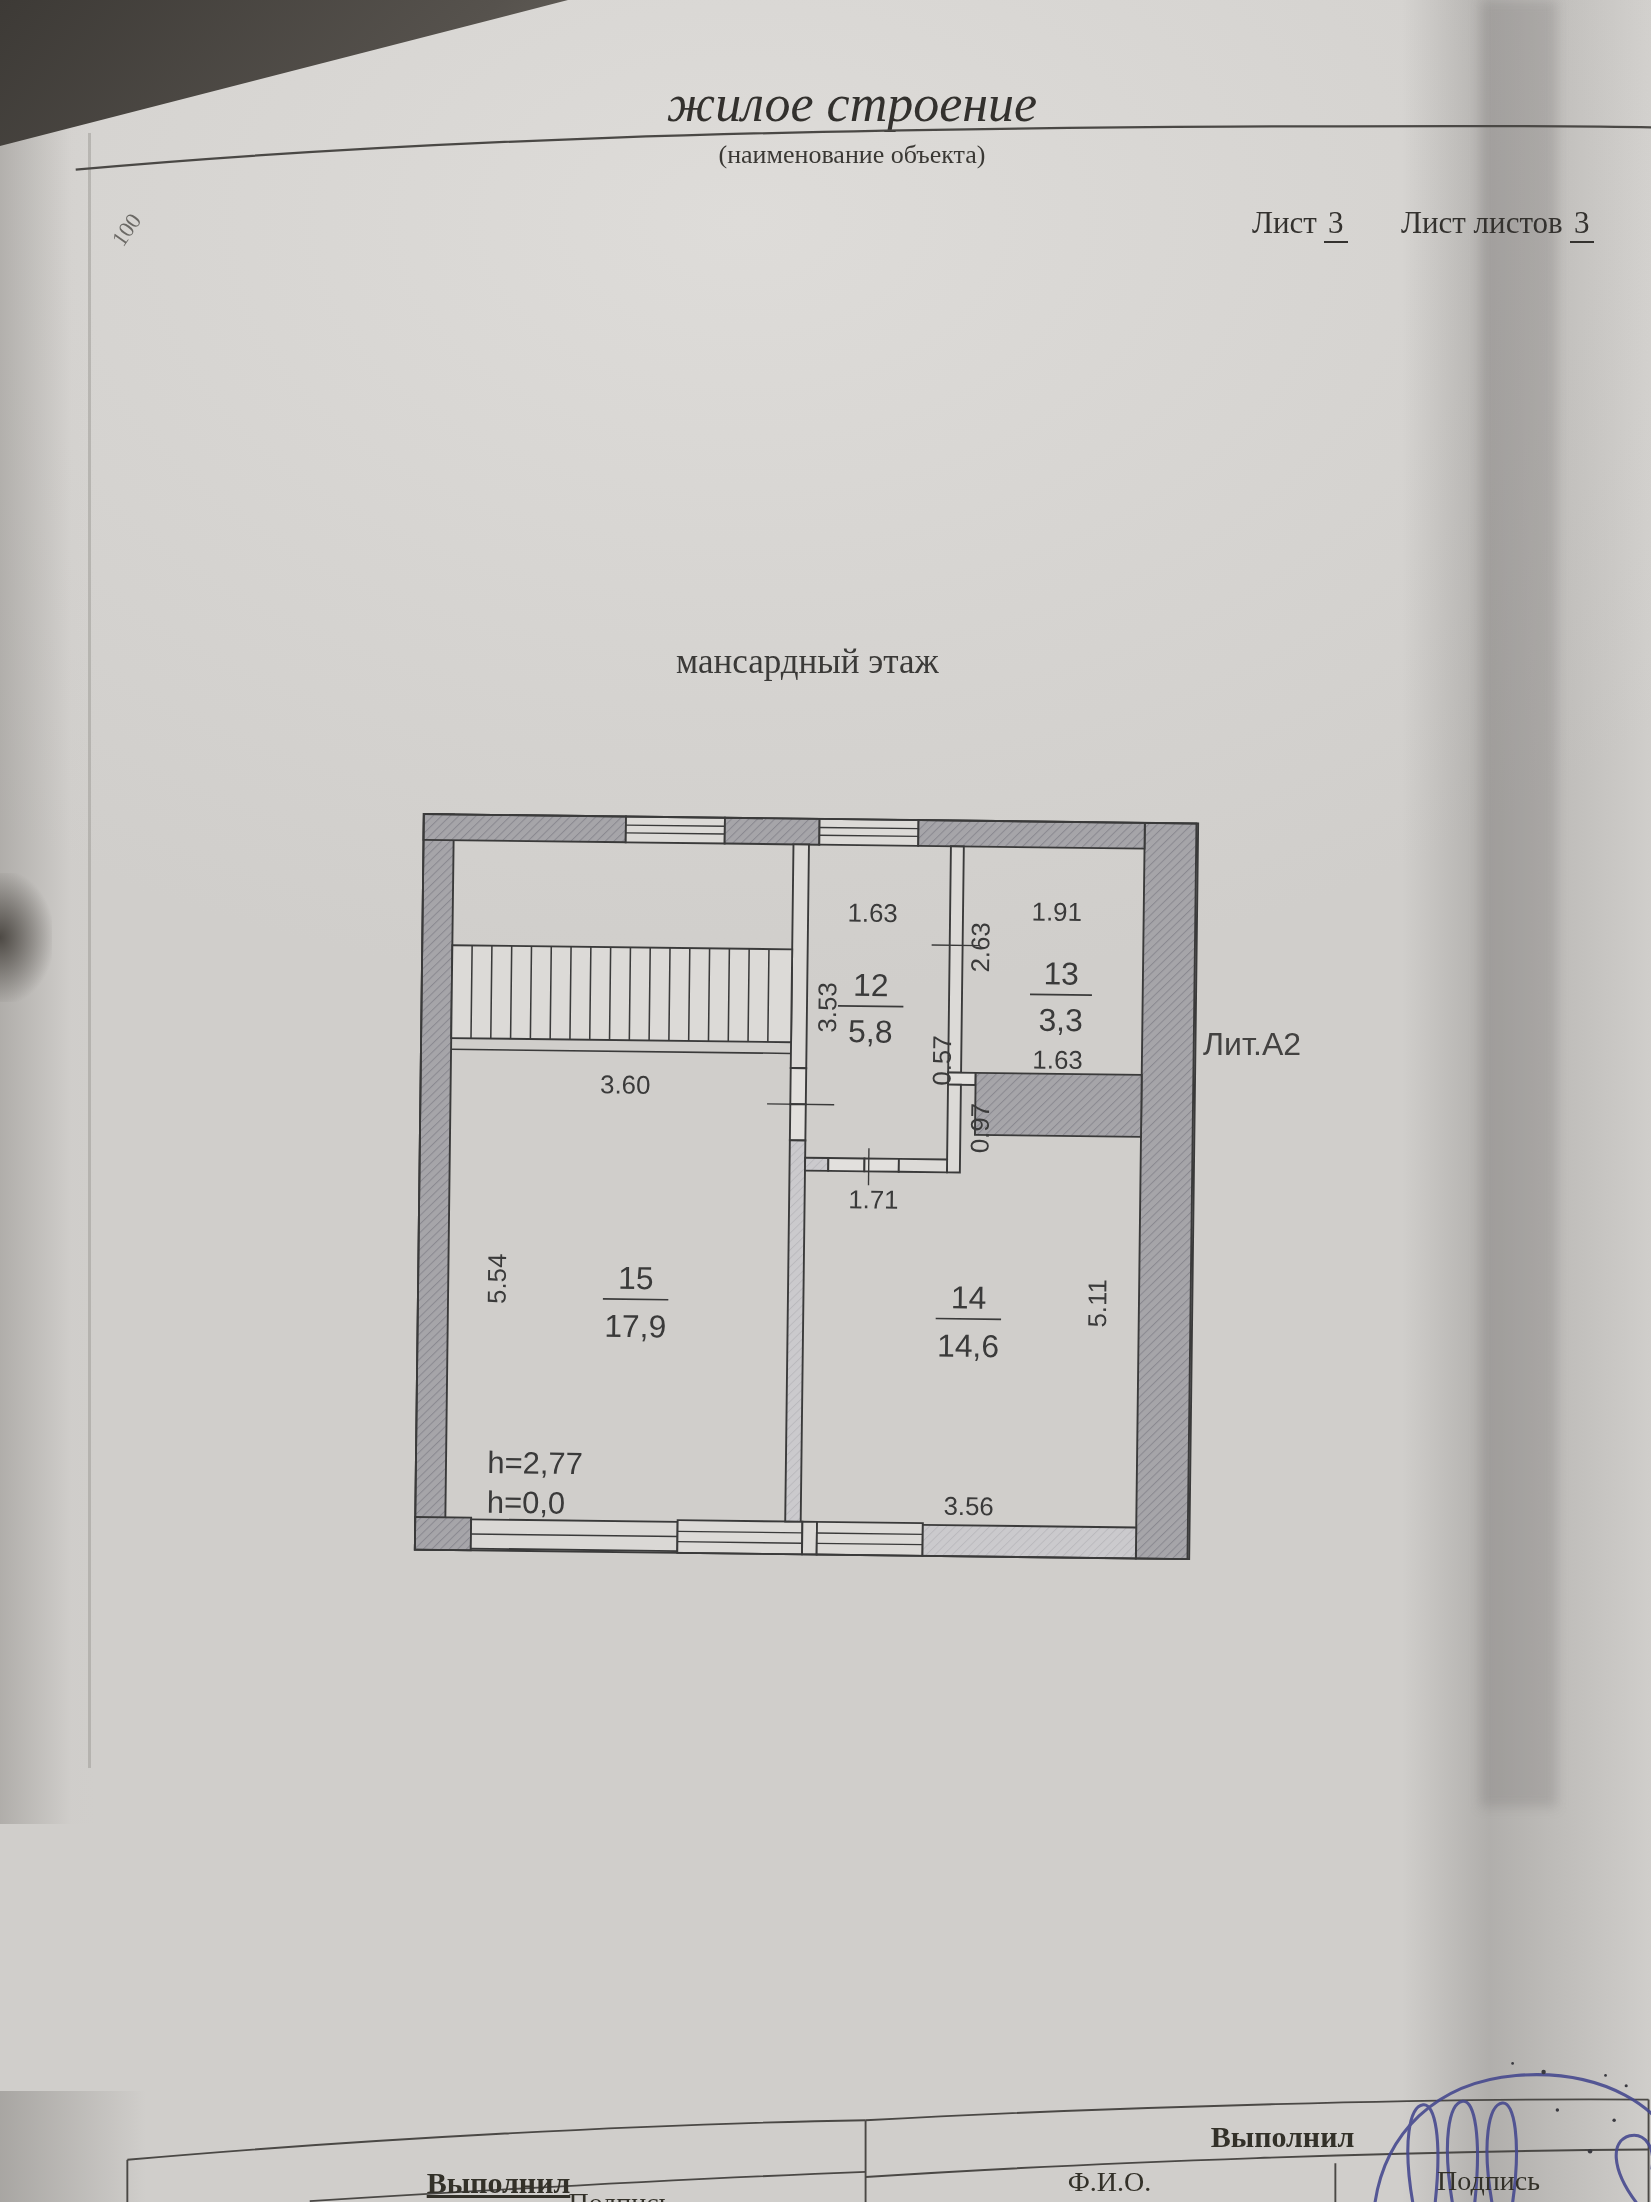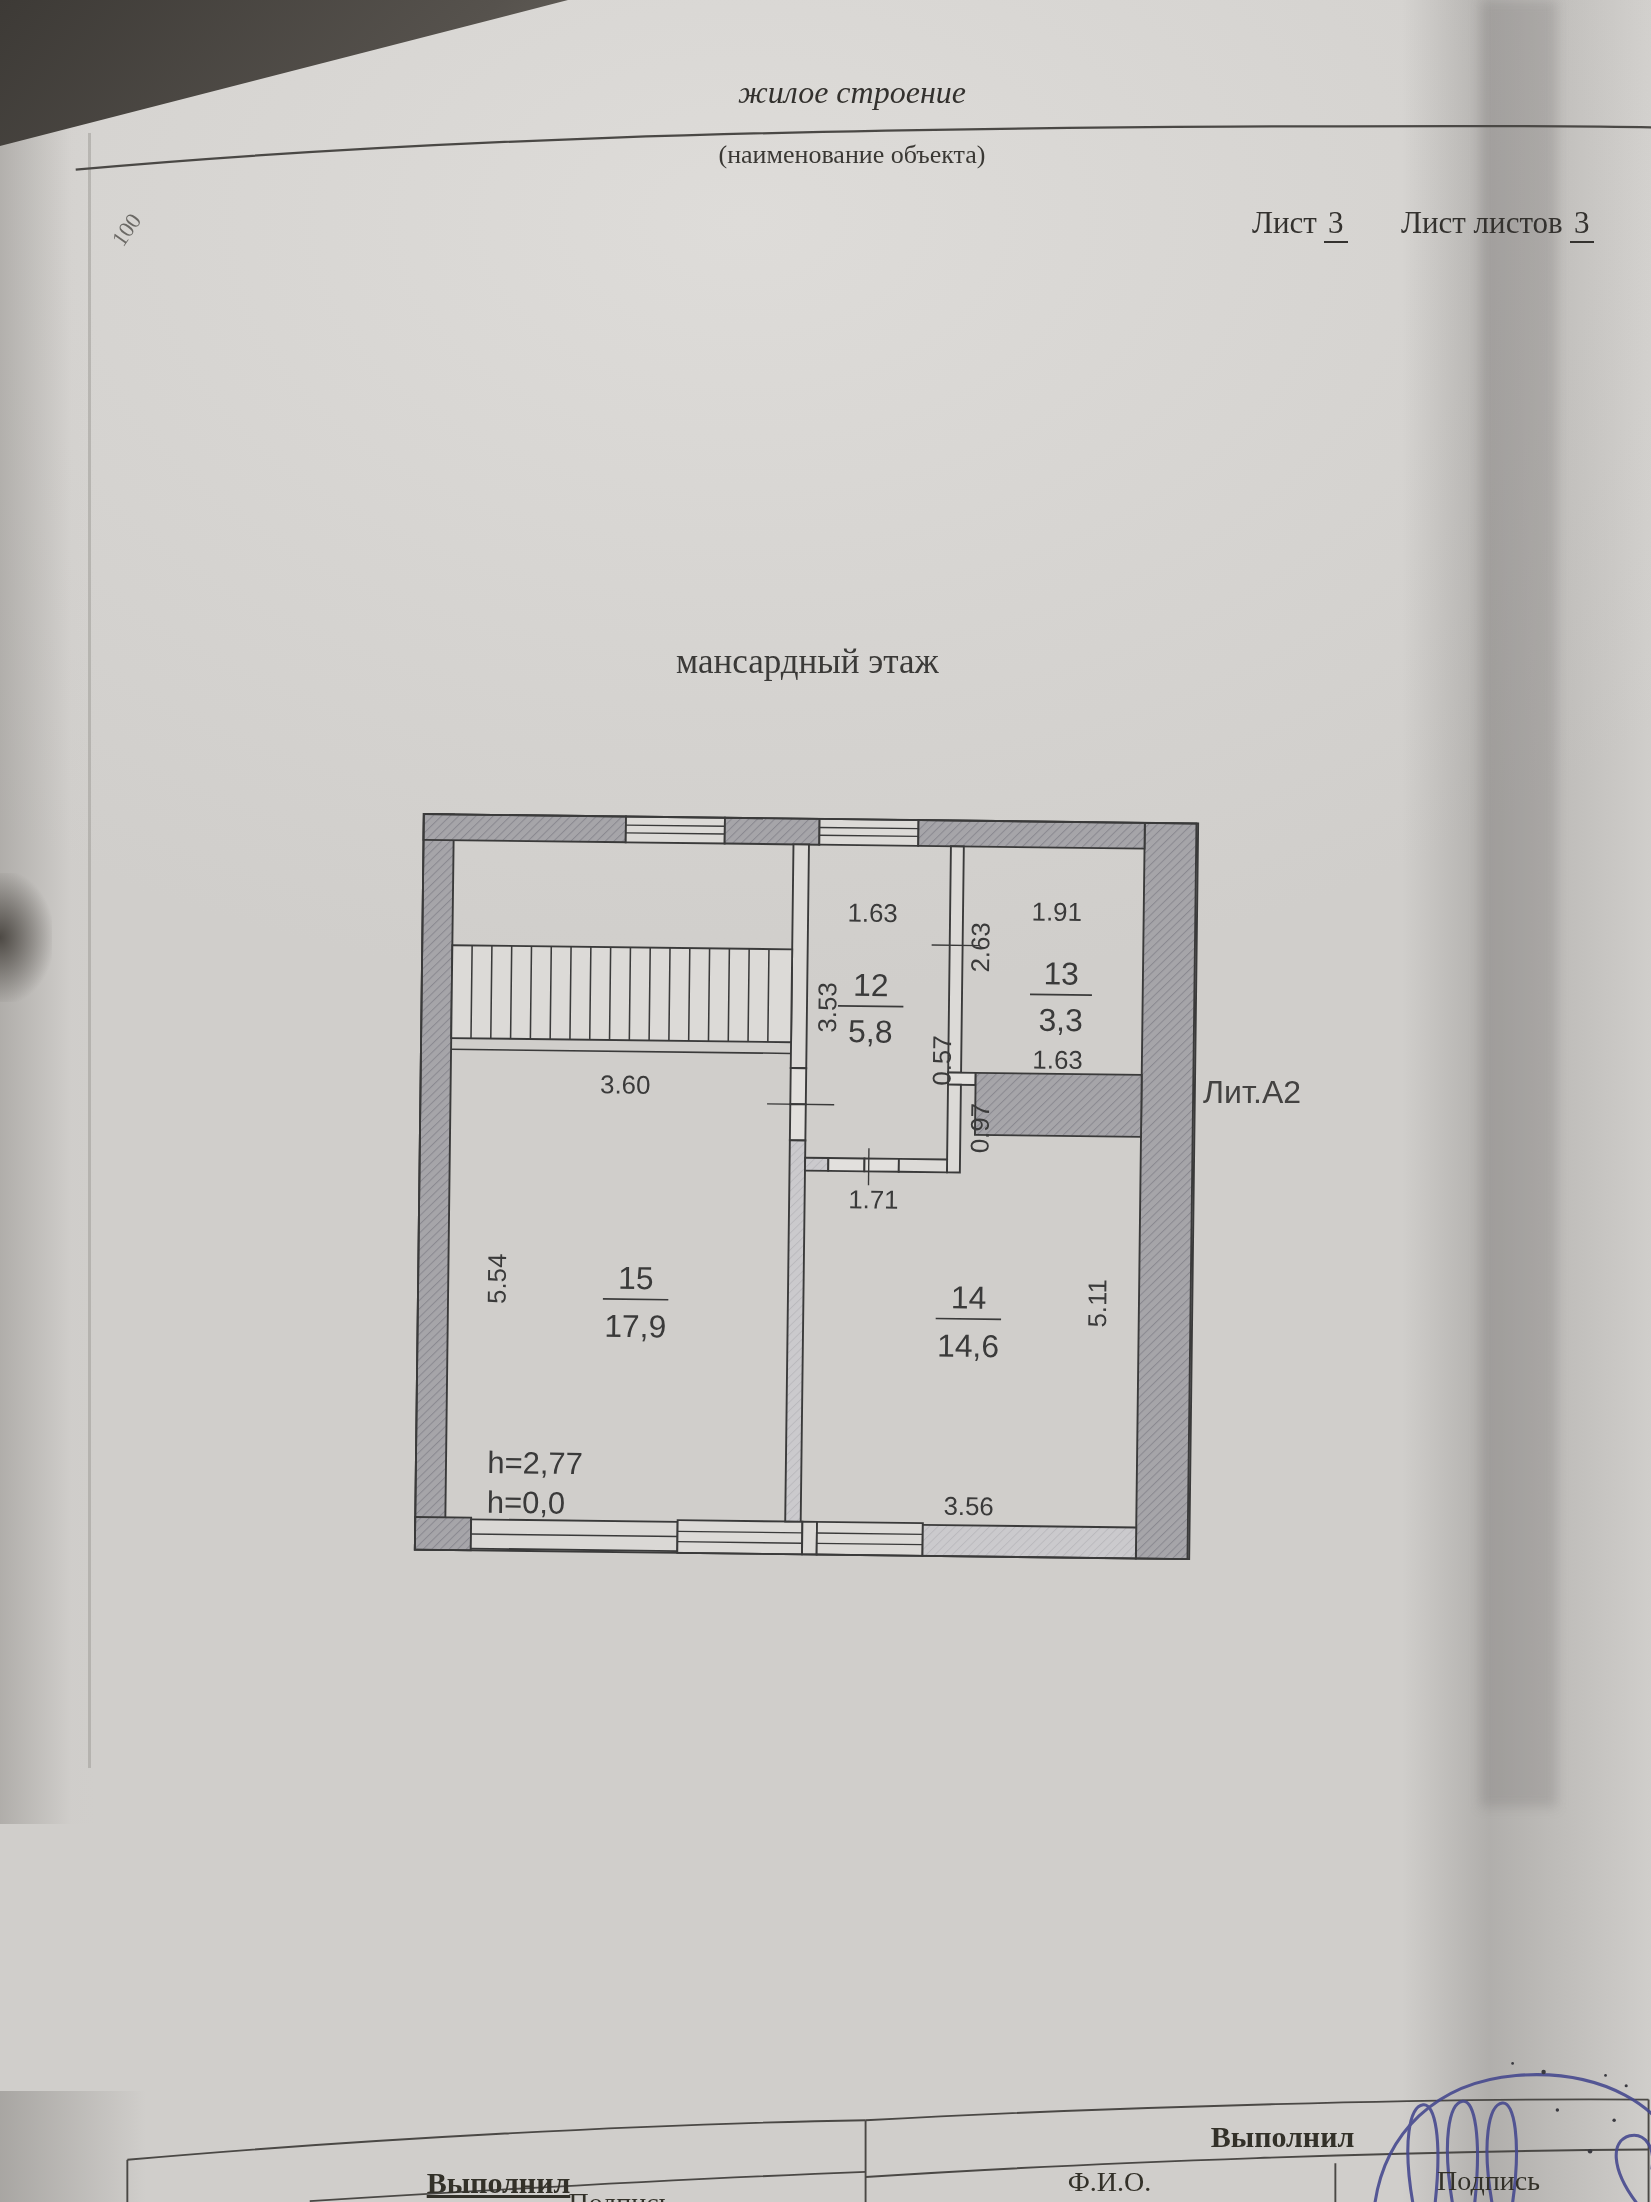--- a/index.html
+++ b/index.html
@@ -20,28 +20,28 @@
   #left-blob{left:0;top:873px;width:52px;height:129px;
     background:radial-gradient(ellipse at 0% 50%, #4e4a45 0%, rgba(78,74,69,0) 75%);}
   #right-band{left:1402px;top:0;width:250px;height:2203px;
     background:linear-gradient(90deg,rgba(0,0,0,0) 0%,rgba(104,102,100,.30) 35%,rgba(122,120,117,.22) 60%,rgba(0,0,0,0) 100%);}
   #right-band2{left:1480px;top:0;width:77px;height:1807px;background:rgba(98,96,94,.22);filter:blur(6px);}
   #bottom-left-shade{left:0;top:2091px;width:146px;height:112px;
     background:linear-gradient(90deg,rgba(120,117,113,.45),rgba(0,0,0,0));}
   
   #title{left:465px;top:5.2px;width:774px;text-align:center;font-size:46px;font-weight:bold;
     color:#2e2c29;letter-spacing:0.9px;}
-  #subtitle{left:465px;top:74px;width:774px;text-align:center;font-size:32px;font-style:italic;color:#33312e;}
+  #subtitle{left:465px;top:74px;width:774px;text-align:center;font-size:52px;font-style:italic;color:#33312e;}
   #subcaption{left:551px;top:129px;width:602px;text-align:center;font-size:26px;color:#3a3834;margin-top:11px;}
   #sheetline{left:1252px;top:205px;width:396px;font-size:31px;color:#34322f;display:flex;align-items:baseline;text-align:right;}
   #sheetline .num{border-bottom:2.2px solid #34322f;padding:0 4.3px;margin-left:6.9px;}
   #sheetline .gap{width:53px;}
   #edge-mark{left:110px;top:217px;font-size:22.4px;color:#6b6965;transform:rotate(-55deg);}
   #floor-title{left:676px;top:642px;font-family:Liberation Serif, serif;font-size:35px;color:#3b3a38;}
-  #liter{left:1203px;top:1026px;font-family:"Liberation Sans",sans-serif;font-size:32px;color:#434241;margin-top:48px;}
+  #liter{left:1203px;top:1026px;font-family:"Liberation Sans",sans-serif;font-size:32px;color:#434241;}
   
   #plan-wrap{left:415px;top:816px;width:783px;height:742px;transform:rotate(0.7deg);}
   
   .ftxt{font-size:28px;color:#333129;text-align:center;}
   .fbold{font-weight:bold;font-size:30px;}
   #f-performed{left:378px;top:2166px;width:241px;text-decoration:underline;}
   #f-performed-sign{left:547px;top:2187px;width:146px;}
   #f-checked{left:1162px;top:2120px;width:241px;}
   #f-fio{left:1015px;top:2166px;width:189px;}
   #f-checked-sign{left:1394px;top:2165px;width:189px;}

